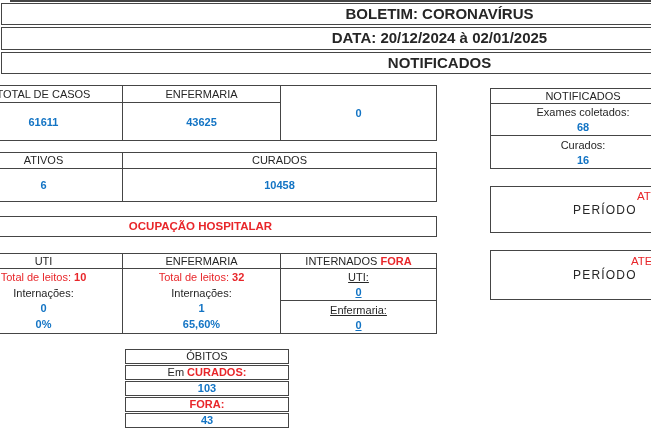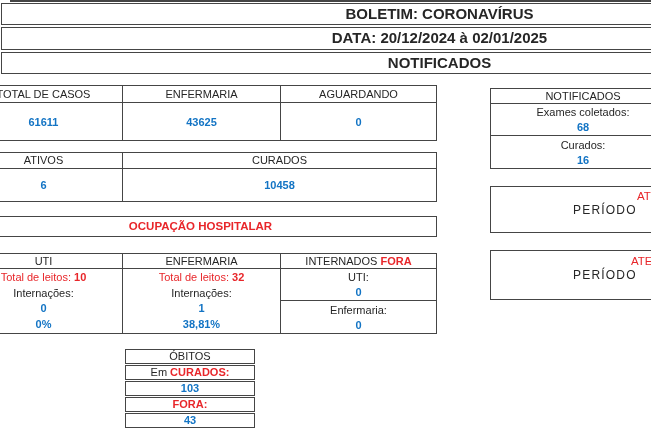--- a/index.html
+++ b/index.html
@@ -22,26 +22,26 @@
   .cases2 .hcell{height:16px;line-height:15px;}
   .hosp  .hcell{height:15px;line-height:14px;}
   .vcell{flex:1;display:flex;align-items:center;justify-content:center;font-size:11px;}
   .blue{color:#1374c4;}
   .red{color:#e8262a;}
   .b{font-weight:bold;}
   .ocup{text-align:center;font-weight:bold;font-size:11.5px;line-height:19px;color:#e8262a;}
   .lines{padding-top:1px;}
   .ln{text-align:center;font-size:11px;line-height:15.5px;white-space:nowrap;}
   .sub{box-sizing:border-box;padding-top:1px;}
-  .sub .ln{line-height:15px;}
+  .sub .ln{line-height:15px;text-decoration:underline;}
   .sub1{border-bottom:1px solid #454545;height:32px;}
   .sub2{height:33px;padding-top:2px;}
   .gap{display:inline-block;width:3px;}
   
-  .deaths{position:absolute;left:125px;top:349px;width:130px;}
+  .deaths{position:absolute;left:125px;top:349px;width:164px;}
   .drow{box-sizing:border-box;border:1px solid #454545;height:15px;line-height:13px;
         text-align:center;font-size:11px;margin-bottom:1px;background:#fff;white-space:nowrap;}
   
   .nhdr{box-sizing:border-box;border-bottom:1px solid #454545;height:15px;line-height:14px;
         text-align:center;font-size:11px;}
   .ncell{box-sizing:border-box;border-bottom:1px solid #454545;height:34px;padding-top:1px;}
   .ncell .ln, .ncell2 .ln{line-height:15px;}
   .ncell2{flex:1;padding-top:2px;}
   .npanel{display:flex;flex-direction:column;}
   .attn-red{position:absolute;font-size:11.5px;font-weight:normal;color:#e8262a;white-space:nowrap;line-height:13px;}
@@ -61,21 +61,20 @@
   <div class="box tbl cases1" style="left:-36px;top:85px;width:473px;height:56px;">
     <div class="col w1">
       <div class="hcell">TOTAL DE CASOS</div>
       <div class="vcell blue b">61611</div>
     </div>
     <div class="col w2">
       <div class="hcell">ENFERMARIA</div>
       <div class="vcell blue b">43625</div>
     </div>
     <div class="col w3">
-      <div class="hcell">AGUARDANDO</div>
       <div class="vcell blue b">0</div>
     </div>
   </div>
 
   <div class="box tbl cases2" style="left:-36px;top:152px;width:473px;height:50px;">
     <div class="col w1">
       <div class="hcell">ATIVOS</div>
       <div class="vcell blue b">6</div>
     </div>
     <div class="col w3">
@@ -95,21 +94,21 @@
         <div class="ln blue b">0</div>
         <div class="ln blue b">0%</div>
       </div>
     </div>
     <div class="col w2">
       <div class="hcell">ENFERMARIA</div>
       <div class="lines">
         <div class="ln red"><span>Total de leitos:</span><span class="gap"></span><span class="b">32</span></div>
         <div class="ln">Internações:</div>
         <div class="ln blue b">1</div>
-        <div class="ln blue b">38,81%</div>
+        <div class="ln blue b">65,60%</div>
       </div>
     </div>
     <div class="col w3">
       <div class="hcell"><span>INTERNADOS</span><span class="gap"></span><span class="red b">FORA</span></div>
       <div class="sub sub1">
         <div class="ln">UTI:</div>
         <div class="ln blue b">0</div>
       </div>
       <div class="sub sub2">
         <div class="ln">Enfermaria:</div>

